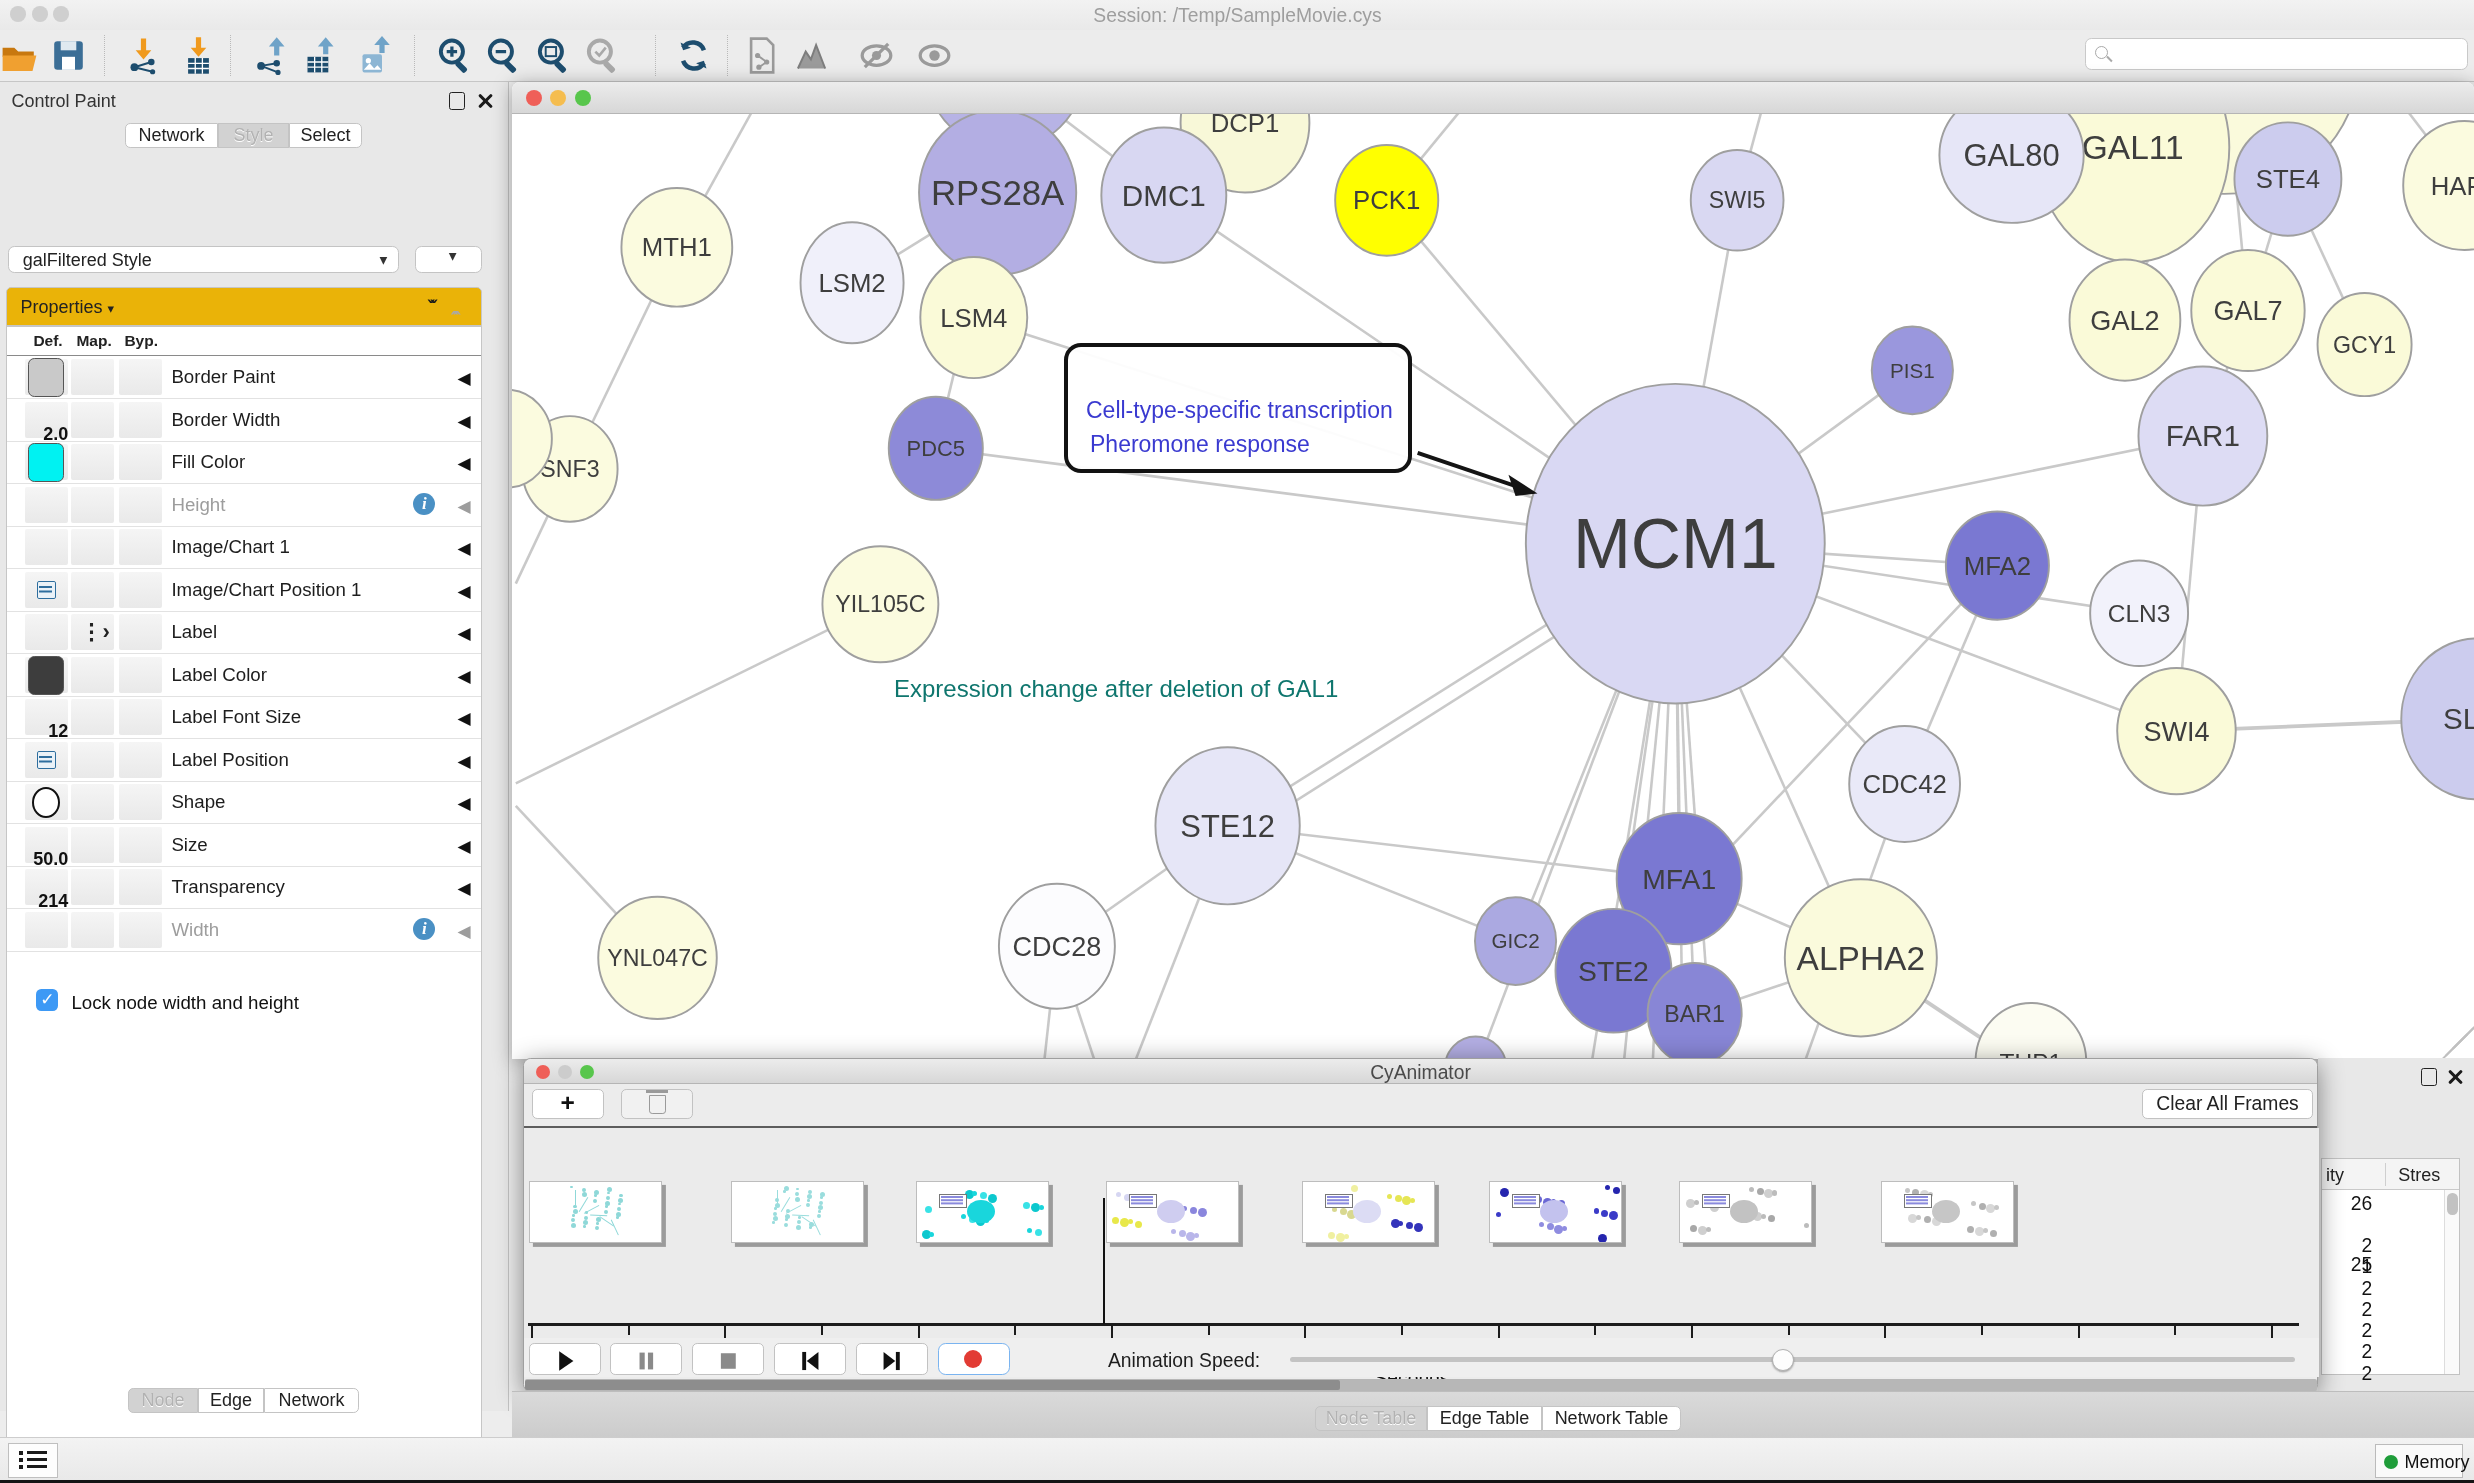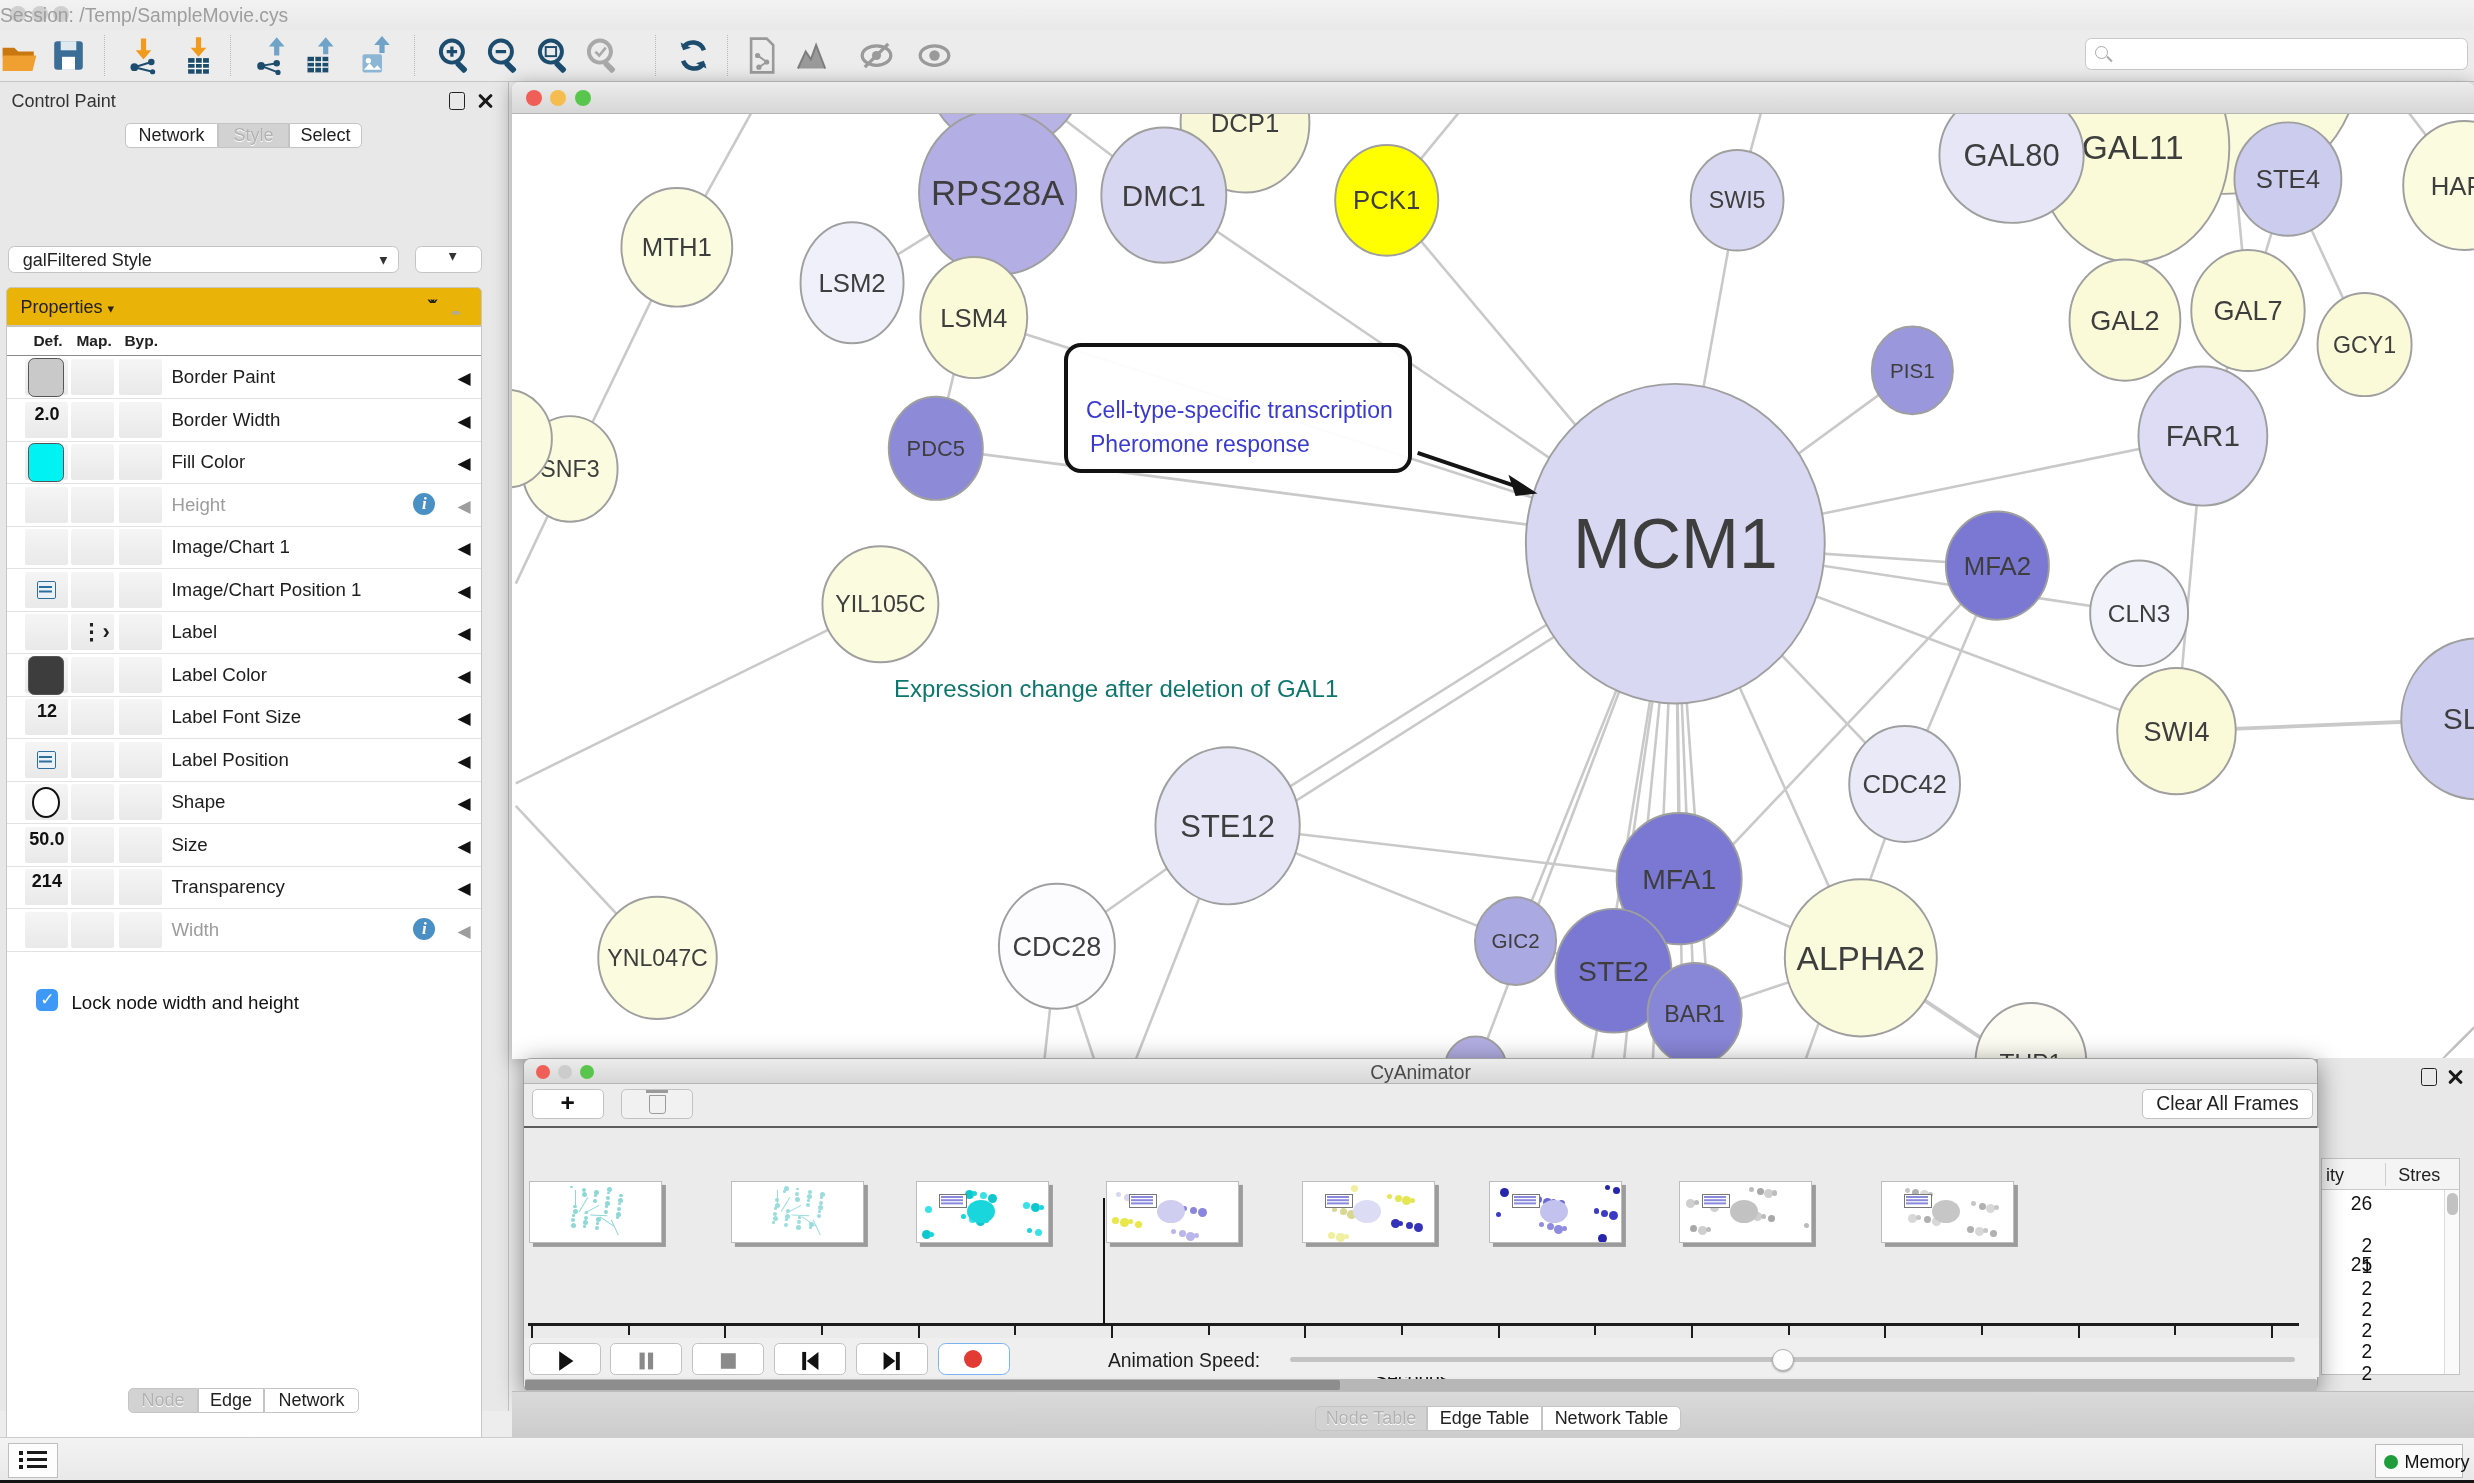--- a/index.html
+++ b/index.html
@@ -3,21 +3,21 @@
 <meta charset="utf-8">
 <style>
   * { margin:0; padding:0; box-sizing:border-box; }
   html,body { width:2475px; height:1484px; overflow:hidden; background:#ededed;
     font-family:"Liberation Sans", sans-serif; color:#222; }
   .abs { position:absolute; }
   
   #titlebar { position:absolute; left:0; top:0; width:2475px; height:30px;
     background:linear-gradient(#f2f2f2,#e9e9e9); }
   .tl { position:absolute; border-radius:50%; }
-  #session-title { position:absolute; left:0; top:5.2px; width:2475px; 
+  #session-title { position:absolute; left:0; top:5.2px; width:2475px; text-align:center;
     font-size:19.3px; color:#9e9e9e; }
   #toolbar { position:absolute; left:0; top:30px; width:2475px; height:52px;
     background:#ececec; border-bottom:1.3px solid #c6c6c6; }
   .tb-icon { position:absolute; top:6.4px; width:39px; height:39px; cursor:pointer; }
   .tb-sep { position:absolute; top:5.2px; width:0; height:41px; border-left:1.3px dotted #b9b9b9; }
   #search-box { position:absolute; left:2085px; top:7.7px; width:383px; height:32px;
     background:#fff; border:1.3px solid #c9c9c9; border-radius:6.4px; }
   #search-glyph { position:absolute; left:9px; top:7px; width:13px; height:13px;
     border:1.9px solid #a9a9a9; border-radius:50%; }
   #search-glyph::after { content:""; position:absolute; left:10.3px; top:11.6px; width:7px;
@@ -51,21 +51,21 @@
     background:#fff; border:0.6px solid #c6c6c6; }
   .colhead { position:absolute; top:5.2px; font-size:15.5px; font-weight:bold; color:#222; }
   #prop-rows { position:absolute; left:0px; top:28px; width:474px; height:597px;
     border-top:1.3px solid #8a8a8a; }
   .prop-row { position:absolute; left:0; width:474px; height:43px; border-bottom:0.6px solid #e2e2e2; cursor:pointer; }
   .cell { position:absolute; top:3.2px; width:43px; height:36px;
     background:linear-gradient(#f5f5f5,#e9e9e9); border-radius:1.9px; }
   .cell.def { left:18px; } .cell.map { left:64px; } .cell.byp { left:112px; }
   .swatch { position:absolute; left:2.6px; top:-1.3px; width:36px; height:39px;
     border:1.9px solid #555; border-radius:6.4px; }
-  .deftext { position:absolute; width:43px; text-align:center; top:2px; font-size:18px;
+  .deftext { position:absolute; width:43px; text-align:right; top:22px; font-size:18px;
     font-weight:bold; color:#111; }
   .ellipse-icon { position:absolute; left:6.4px; top:2.6px; width:28px; height:31px;
     border:2.6px solid #111; border-radius:50%; background:#fff; }
   .pos-icon { position:absolute; left:11.6px; top:9px; width:19.3px; height:18px;
     border:1.9px solid #2e6e9e; border-radius:1.9px; background:#eaf2f8; }
   .pos-icon::before { content:""; position:absolute; left:1.3px; top:3.9px; width:13px; height:1.9px;
     background:#2e6e9e; box-shadow:0 4.5px 0 #2e6e9e; }
   .passthru { position:absolute; left:9px; top:5.2px; font-size:22px; font-weight:bold; color:#222; }
   .pname { position:absolute; left:164px; top:10.3px; font-size:18.7px; color:#1d1d1d; }
   .pname.dim { color:#9d9d9d; }

